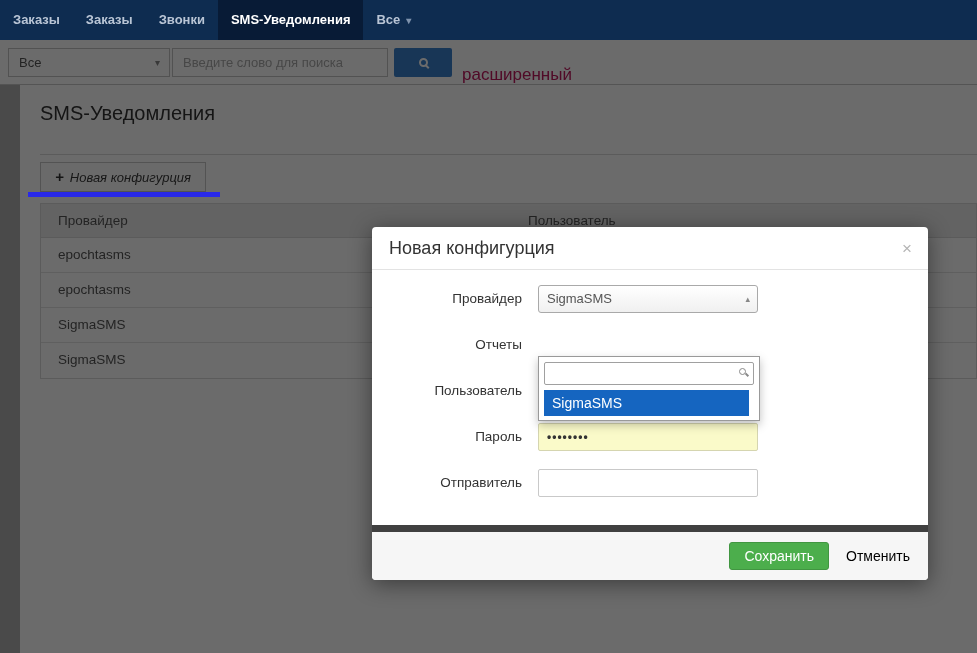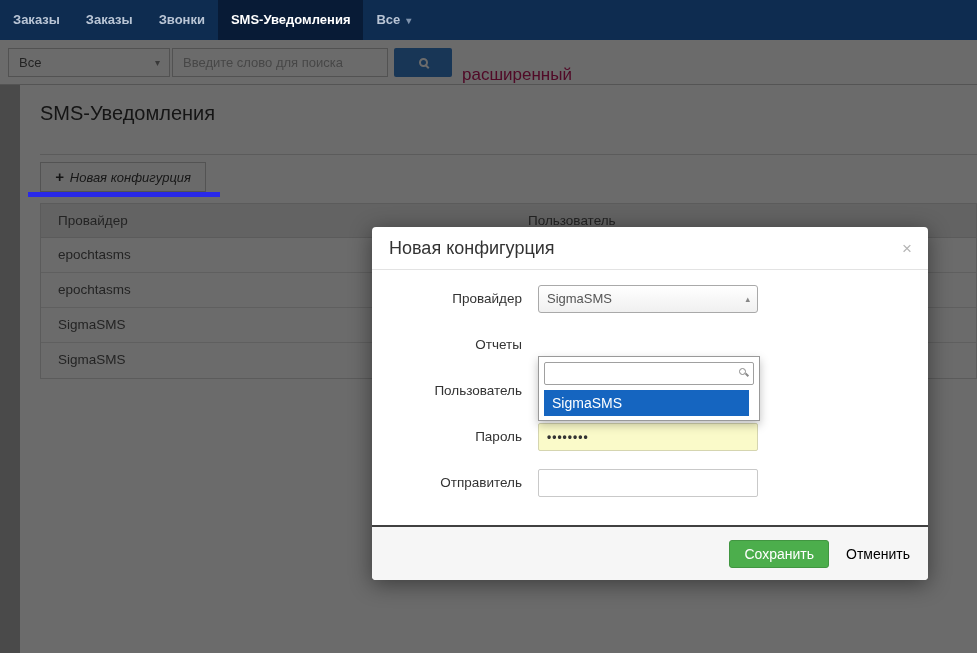--- a/index.html
+++ b/index.html
@@ -62,21 +62,21 @@
 
   
   .drop { position:absolute; left:166px; top:86px; width:222px; height:65px; background:#fff; border:1px solid #999; box-shadow:0 4px 9px rgba(0,0,0,0.25); z-index:20; }
   .drop-search { position:relative; margin:5px 5px 0 5px; }
   .drop-search input { width:100%; height:23px; border:1px solid #a0a0a0; border-radius:2px; padding:0 22px 0 6px; font-size:12px; font-family:"Liberation Sans",sans-serif; }
   .lens-gray { position:absolute; right:8px; top:6px; width:7px; height:7px; border:1.5px solid #8a8a8a; border-radius:50%; }
   .lens-gray::after { content:""; position:absolute; width:1.5px; height:4px; background:#8a8a8a; transform:rotate(-45deg); right:-2px; bottom:-3px; }
   .drop-option { margin:5px 10px 5px 5px; height:26px; background:#1565c0; color:#fff; font-size:14px; line-height:26px; padding-left:8px; cursor:pointer; }
 
   
-  .modal-footer { position:absolute; left:0; bottom:0; width:100%; height:55px; background:#f6f6f6; border-top:2px solid #404040; border-radius:0 0 4px 4px; display:flex; align-items:center; justify-content:flex-end; padding-right:18px; }
+  .modal-footer { position:absolute; left:0; bottom:0; width:100%; height:55px; background:#f6f6f6; border-top:7px solid #404040; border-radius:0 0 4px 4px; display:flex; align-items:center; justify-content:flex-end; padding-right:18px; }
   .save-btn { background:#4cae4c; border:1px solid #419641; border-radius:3px; color:#fff; font-size:14px; padding:5px 14px; cursor:pointer; font-family:"Liberation Sans",sans-serif; }
   .cancel-link { color:#000000; font-size:14px; margin-left:17px; cursor:pointer; }
 </style>
 </head>
 <body>
 
 <div id="screen">
 
   <div class="navbar">
     <div class="nav-tab">Заказы</div>

